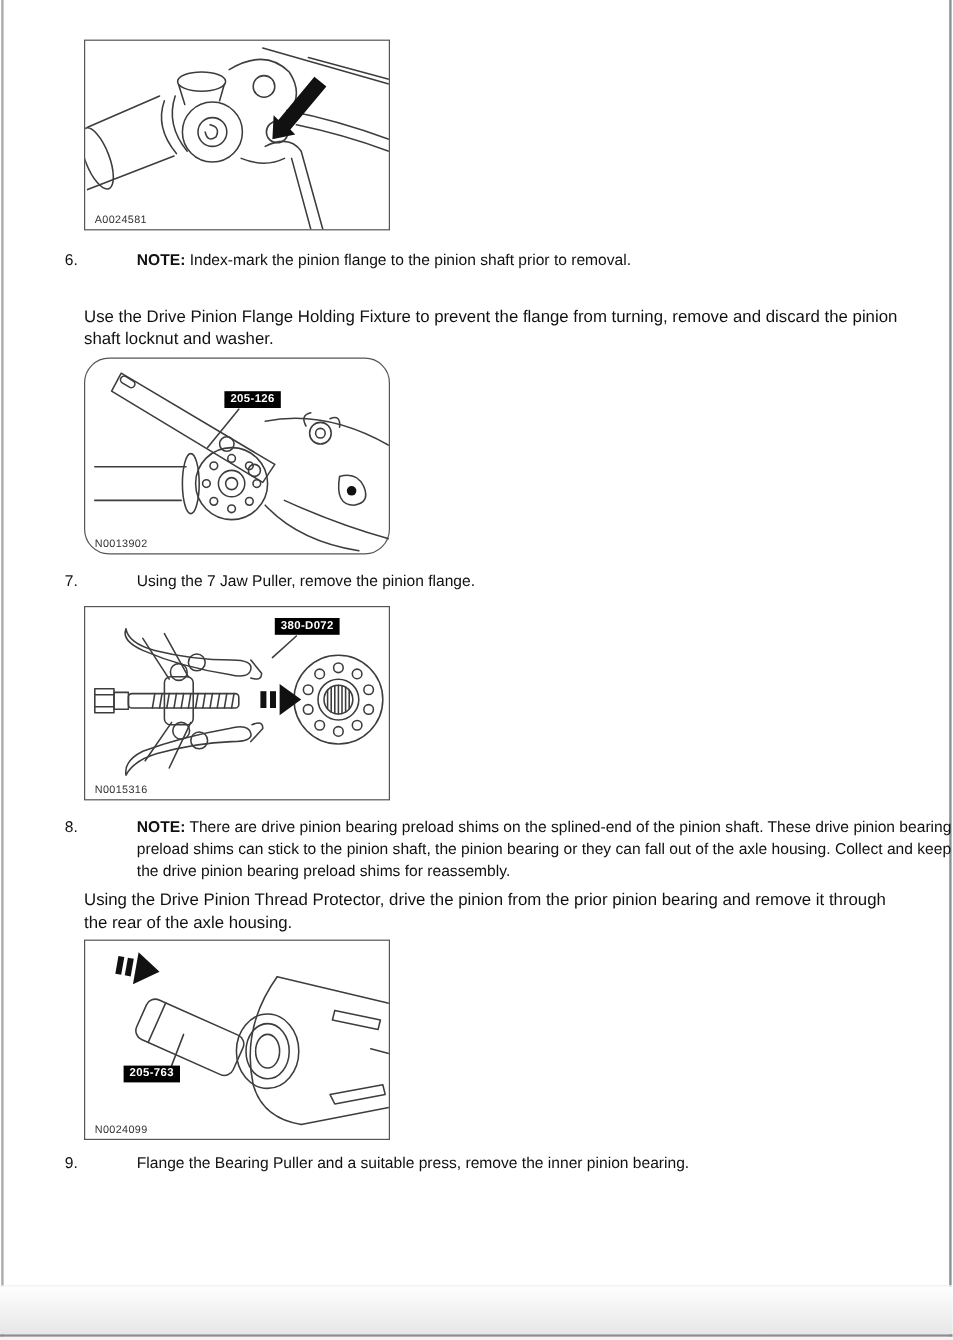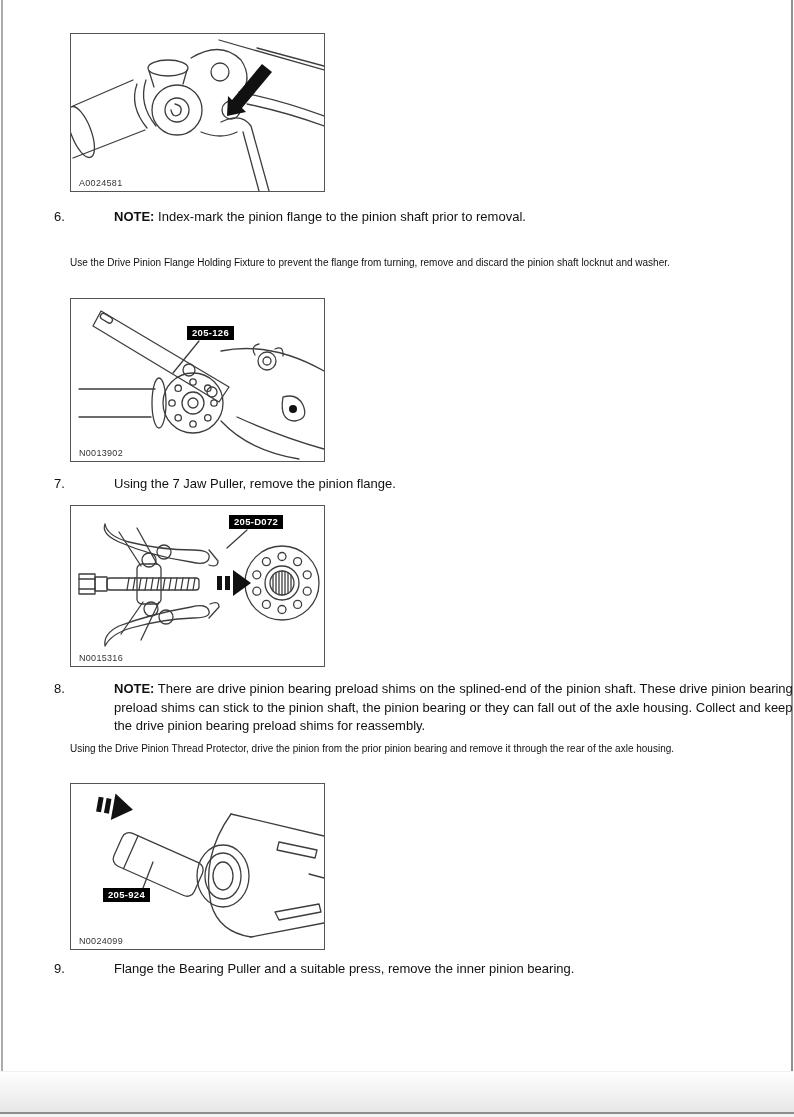--- a/index.html
+++ b/index.html
@@ -32,21 +32,21 @@
   .fig4-badge{left:32px;top:104px;}
 
   .step{
     position:absolute;left:54px;display:flex;
     font-size:13px;line-height:18.5px;
   }
   .step-num{width:16px;flex:none;}
   .step-text{width:690px;margin-left:44px;}
   .para{
     position:absolute;left:70px;width:690px;
-    font-size:10px;line-height:18.5px;
+    font-size:14px;line-height:18.5px;
   }
   b{font-weight:bold;}
 
   .footer-bar{
     position:absolute;left:0;bottom:5px;width:794px;height:40px;
     background:linear-gradient(#fefefe,#e7e7e7);
     border-top:1px solid #f1f1f1;
   }
   .footer-line{position:absolute;left:0;bottom:3px;width:794px;height:2px;background:#8d8d8d;}
   .footer-under{position:absolute;left:0;bottom:0;width:794px;height:3px;background:#f4f4f4;}
@@ -88,21 +88,21 @@
   </svg>
   <div class="fig-id">A0024581</div>
 </div>
 
 <div class="step" style="top:208px;">
   <div class="step-num">6.</div>
   <div class="step-text"><b>NOTE:</b><span> Index-mark the pinion flange to the pinion shaft prior to removal.</span></div>
 </div>
 <div class="para" style="top:254px;">Use the Drive Pinion Flange Holding Fixture to prevent the flange from turning, remove and discard the pinion shaft locknut and washer.</div>
 
-<div class="figure" style="top:298px;height:162px;">
+<div class="figure" style="top:298px;height:162px;border-radius:21px;">
   <svg width="253" height="162" viewBox="0 0 253 162">
     <g class="lineart">
       <path d="M8,90 L84,90"></path>
       <path d="M8,118 L80,118"></path>
       <ellipse cx="88" cy="104" rx="7" ry="25"></ellipse>
       <circle cx="122" cy="104" r="30"></circle>
       <circle cx="143" cy="104" r="3.2"></circle>
         <circle cx="136.8" cy="118.8" r="3.2"></circle>
         <circle cx="122" cy="125" r="3.2"></circle>
         <circle cx="107.2" cy="118.8" r="3.2"></circle>
@@ -168,21 +168,21 @@
         <circle cx="195.4" cy="55.6" r="4"></circle>
       <circle cx="211" cy="77" r="17"></circle>
       <circle cx="211" cy="77" r="12"></circle>
       <path d="M202,69.1 L202,84.9 M205,66.6 L205,87.4 M208,65.4 L208,88.6 M211,65 L211,89 M214,65.4 L214,88.6 M217,66.6 L217,87.4 M220,69.1 L220,84.9"></path>
       <path d="M176,24 L156,42"></path>
     </g>
     <rect class="solid" x="146" y="70" width="5" height="14"></rect>
     <rect class="solid" x="154" y="70" width="5" height="14"></rect>
     <polygon class="solid" points="162,64 180,77 162,90"></polygon>
   </svg>
-  <div class="badge fig3-badge">205-D072</div>
+  <div class="badge fig3-badge">380-D072</div>
   <div class="fig-id">N0015316</div>
 </div>
 
 <div class="step" style="top:680px;">
   <div class="step-num">8.</div>
   <div class="step-text"><b>NOTE:</b><span> There are drive pinion bearing preload shims on the splined-end of the pinion shaft. These drive pinion bearing preload shims can stick to the pinion shaft, the pinion bearing or they can fall out of the axle housing. Collect and keep the drive pinion bearing preload shims for reassembly.</span></div>
 </div>
 <div class="para" style="top:740px;">Using the Drive Pinion Thread Protector, drive the pinion from the prior pinion bearing and remove it through the rear of the axle housing.</div>
 
 <div class="figure" style="top:783px;height:165px;">
@@ -202,21 +202,21 @@
       <path d="M204,128 L248,120 L250,128 L208,136 Z"></path>
       <path d="M238,90 L253,94"></path>
       <path d="M72,104 L82,78"></path>
     </g>
     <g transform="rotate(10 46 24)">
       <rect class="solid" x="26" y="16" width="5" height="15"></rect>
       <rect class="solid" x="34" y="16" width="5" height="15"></rect>
       <polygon class="solid" points="42,10 62,23 42,37"></polygon>
     </g>
   </svg>
-  <div class="badge fig4-badge">205-924</div>
+  <div class="badge fig4-badge">205-763</div>
   <div class="fig-id">N0024099</div>
 </div>
 
 <div class="step" style="top:960px;">
   <div class="step-num">9.</div>
   <div class="step-text">Flange the Bearing Puller and a suitable press, remove the inner pinion bearing.</div>
 </div>
 
 <div class="footer-bar"></div>
 <div class="footer-line"></div>

